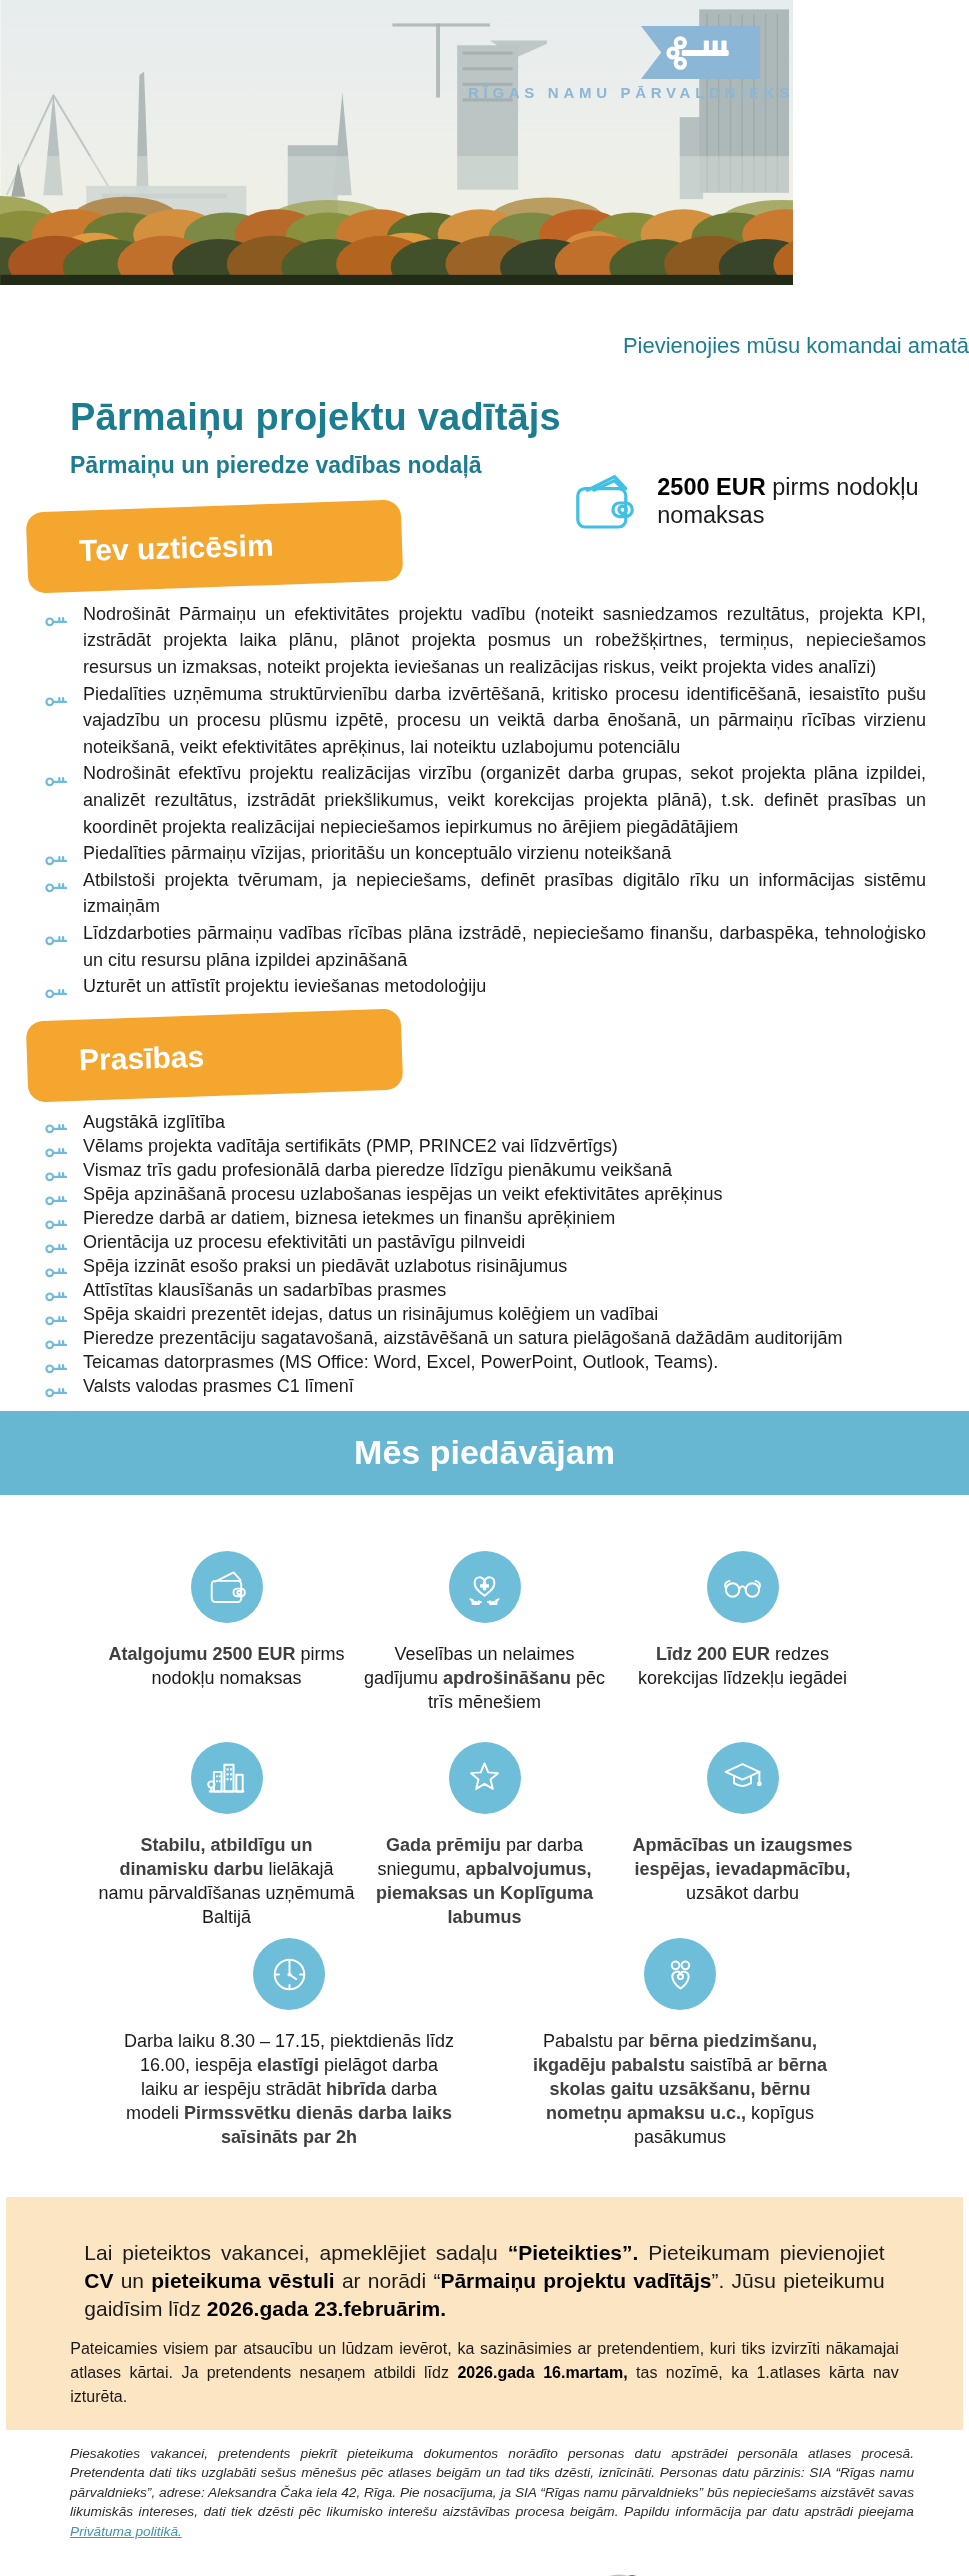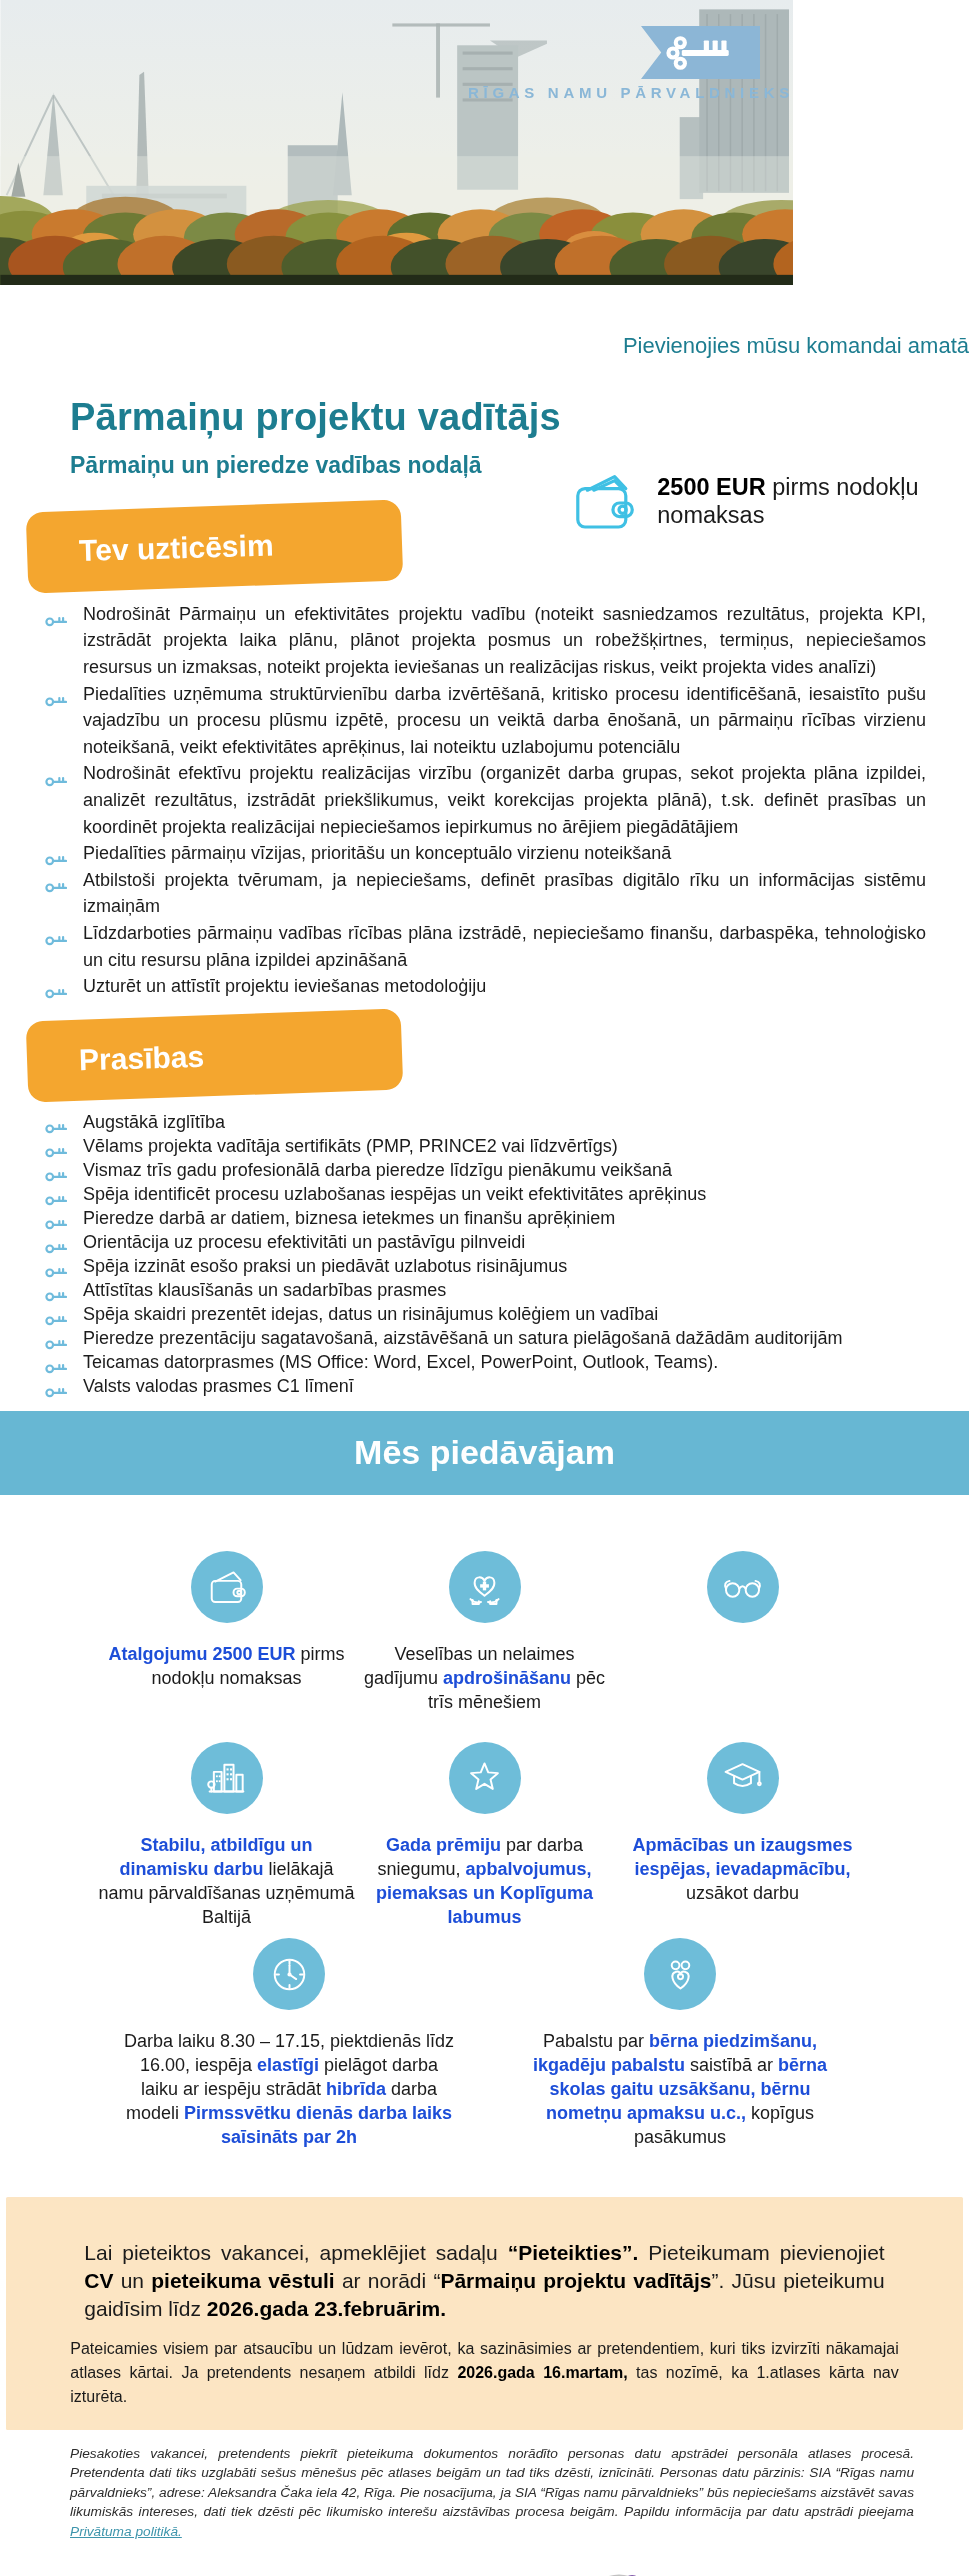--- a/index.html
+++ b/index.html
@@ -44,21 +44,21 @@
 
   
   .brow{display:flex;justify-content:center;align-items:flex-start;}
   .brow.r1{margin-top:56px;}
   .brow.r2{margin-top:28px;}
   .brow.r3{margin-top:9.4px;gap:55px;}
   .bcol{width:258px;display:flex;flex-direction:column;align-items:center;}
   .brow.r3 .bcol{width:336px;}
   .bcircle{width:72px;height:72px;border-radius:50%;background:#6EBDD9;display:flex;align-items:center;justify-content:center;flex:0 0 auto;}
   .btext{margin:19px 0 0 0;text-align:center;font-size:18px;line-height:24px;}
-  .btext b{color:#1d4ed8;}
+  .btext b{color:#404040;}
   .ic{stroke:#fff;fill:none;stroke-width:2.8;stroke-linecap:round;stroke-linejoin:round;}
 
   
   .applybox{margin:48px 6.3px 0 6.3px;background:#FCE5C3;border-radius:1.6px;box-sizing:border-box;padding:28px 64px 20.3px 64px;}
   .applybox .p1{margin:14px;font-size:21px;line-height:28px;text-align:justify;}
   .applybox .p2{margin:14px 0 0 0;font-size:16px;line-height:24px;text-align:justify;}
   .applybox b{color:#000;}
 
   
   .fineprint{margin:14px 55px 0 70px;font-size:13.7px;line-height:19.5px;font-style:italic;color:#2d2d2d;text-align:justify;}
@@ -278,21 +278,21 @@
             <circle cx="5.5" cy="7" r="4"></circle>
             <path d="M9.5,7 H25"></path>
             <path d="M17,7 V2.5"></path>
             <path d="M21.5,7 V2.5"></path>
           </svg></span><span class="li-text">Vismaz trīs gadu profesionālā darba pieredze līdzīgu pienākumu veikšanā</span></li>
     <li><span class="keyicon"><svg width="22" height="11.7" viewBox="0 0 26 14" style="stroke:#6FBBDC;fill:none;stroke-width:2.6;stroke-linecap:round;">
             <circle cx="5.5" cy="7" r="4"></circle>
             <path d="M9.5,7 H25"></path>
             <path d="M17,7 V2.5"></path>
             <path d="M21.5,7 V2.5"></path>
-          </svg></span><span class="li-text">Spēja identificēt procesu uzlabošanas iespējas un veikt efektivitātes aprēķinus</span></li>
+          </svg></span><span class="li-text">Spēja apzināšanā procesu uzlabošanas iespējas un veikt efektivitātes aprēķinus</span></li>
     <li><span class="keyicon"><svg width="22" height="11.7" viewBox="0 0 26 14" style="stroke:#6FBBDC;fill:none;stroke-width:2.6;stroke-linecap:round;">
             <circle cx="5.5" cy="7" r="4"></circle>
             <path d="M9.5,7 H25"></path>
             <path d="M17,7 V2.5"></path>
             <path d="M21.5,7 V2.5"></path>
           </svg></span><span class="li-text">Pieredze darbā ar datiem, biznesa ietekmes un finanšu aprēķiniem</span></li>
     <li><span class="keyicon"><svg width="22" height="11.7" viewBox="0 0 26 14" style="stroke:#6FBBDC;fill:none;stroke-width:2.6;stroke-linecap:round;">
             <circle cx="5.5" cy="7" r="4"></circle>
             <path d="M9.5,7 H25"></path>
             <path d="M17,7 V2.5"></path>
@@ -371,20 +371,21 @@
     <div class="bcol">
       <div class="bcircle">
         <svg class="ic" width="45" height="45" viewBox="0 0 64 64">
             <circle cx="18" cy="37" r="9.5"></circle>
             <circle cx="46" cy="37" r="9.5"></circle>
             <path d="M27.5,35 q4.5,-6.5 9,0"></path>
             <path d="M8.5,35 q-4,-9 5,-11"></path>
             <path d="M55.5,35 q4,-9 -5,-11"></path>
           </svg>
       </div>
+      <p class="btext"><b>Līdz 200 EUR</b> redzes korekcijas līdzekļu iegādei</p>
     </div>
   </div>
 
   <div class="brow r2">
     <div class="bcol">
       <div class="bcircle">
         <svg class="ic" width="45" height="45" viewBox="0 0 64 64">
             <path d="M8,52 H56"></path>
             <rect x="14" y="24" width="11" height="28"></rect>
             <rect x="29" y="14" width="13" height="38"></rect>

